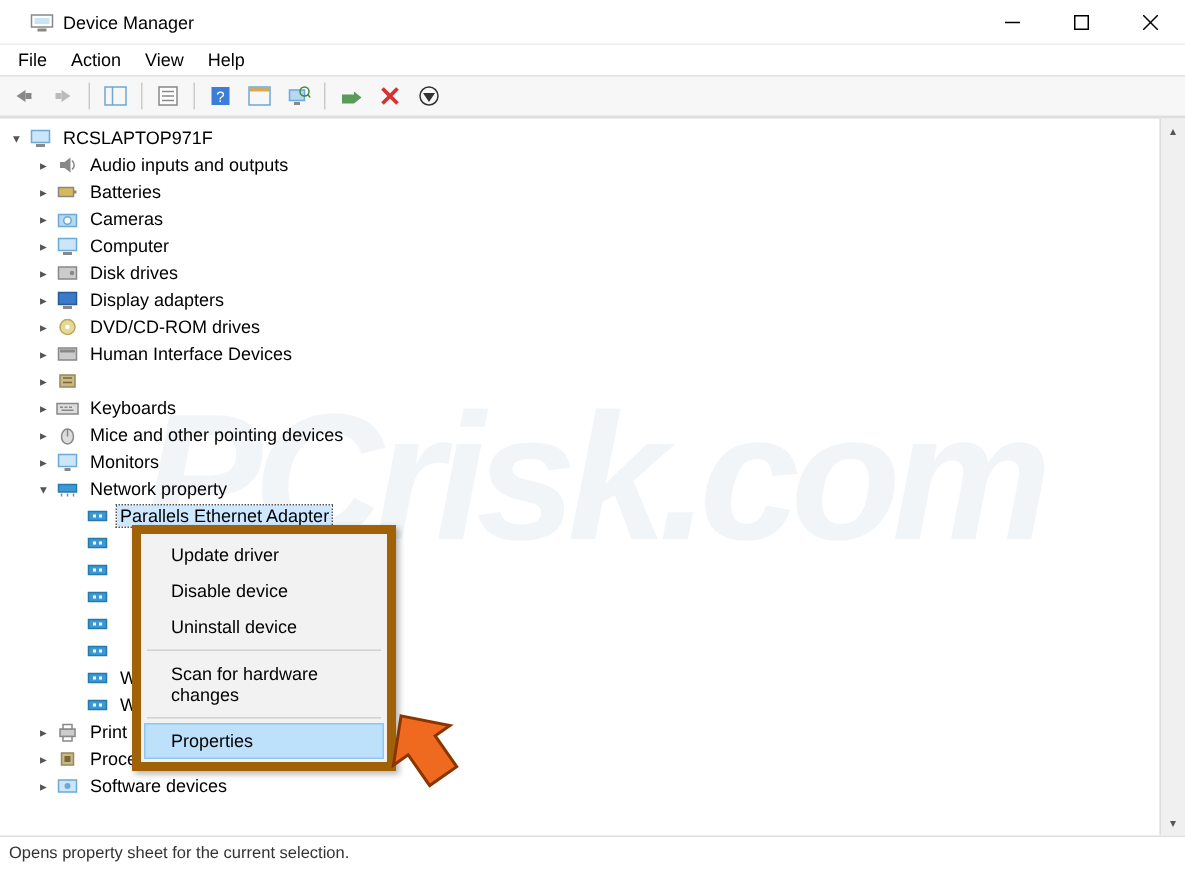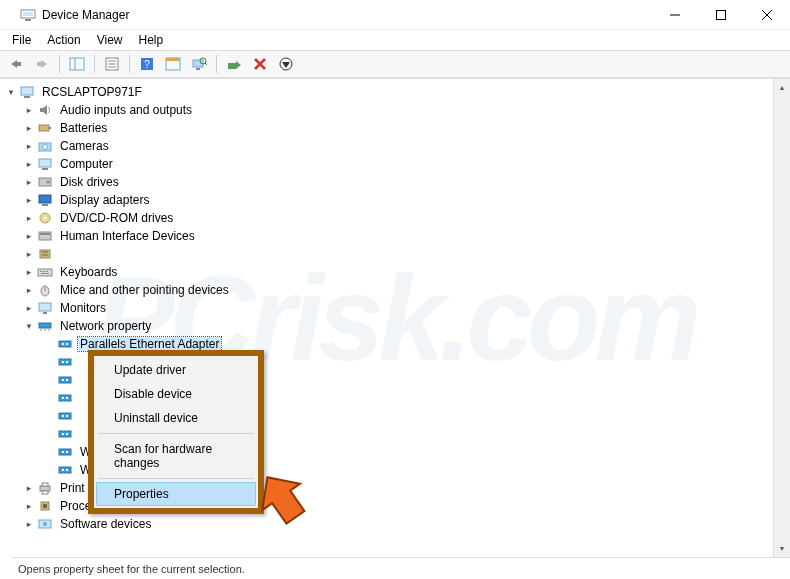--- a/index.html
+++ b/index.html
@@ -31,21 +31,21 @@
 .row.selected .label { background: #cde8ff; outline: 1px dotted #555; }
 .label { padding: 0 2px; }
 
 .ctx-menu { position: absolute; left: 88px; top: 350px; width: 176px; background: #f2f2f2; border: 6px solid #a16207; box-shadow: 2px 2px 4px rgba(0,0,0,0.3); padding: 2px; z-index: 10; }
 .ctx-item { padding: 5px 18px; font-size: 12px; }
 .ctx-item.highlight { background: #bde0fb; border: 1px solid #8cc8f0; padding: 4px 17px; font-weight: normal; }
 .ctx-sep { height: 1px; background: #d0d0d0; margin: 3px 2px; }
 
 .cursor-arrow { position: absolute; left: 249px; top: 466px; z-index: 20; pointer-events: none; }
 
-.statusbar { height: 22px; border-top: 1px solid #ddd; padding: 2px 6px; display: flex; align-items: center; font-size: 11px; color: #333; margin-left: 12px; }
+.statusbar { height: 22px; border-top: 1px solid #ddd; padding: 2px 6px; display: flex; align-items: center; font-size: 11px; color: #333; }
 
 .watermark { position: absolute; inset: 0; pointer-events: none; opacity: 0.05; font-size: 120px; font-weight: 700; font-style: italic; font-family: Arial, sans-serif; color: #0c4a6e; display: flex; align-items: center; justify-content: center; letter-spacing: -6px; text-align: right; }
 
 svg { display: block; }
 </style>
 </head>
 <body>
 
 <div class="titlebar">
   <span class="titlebar-icon">

